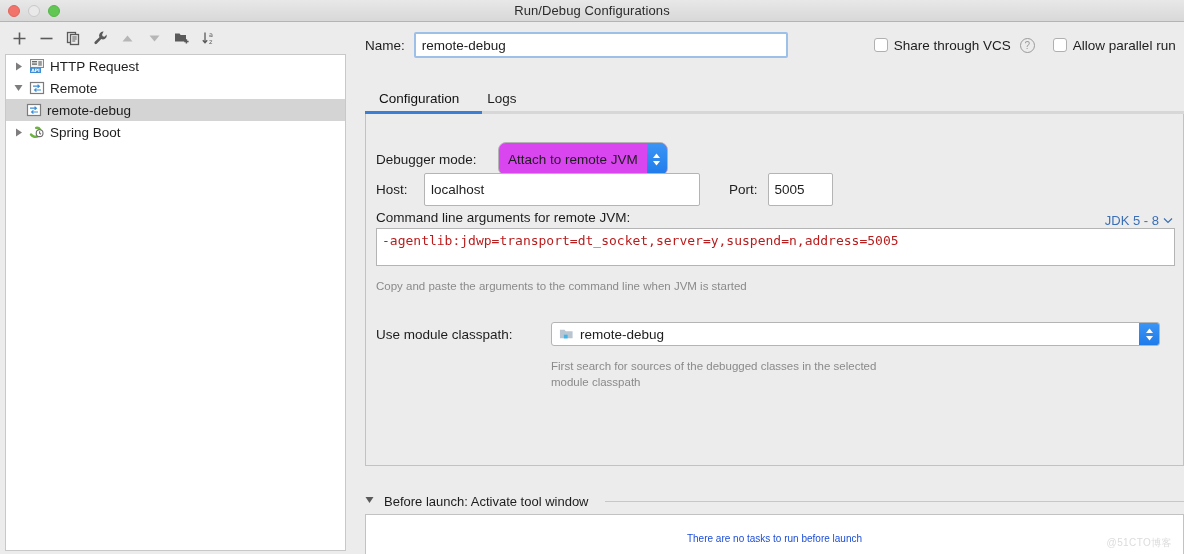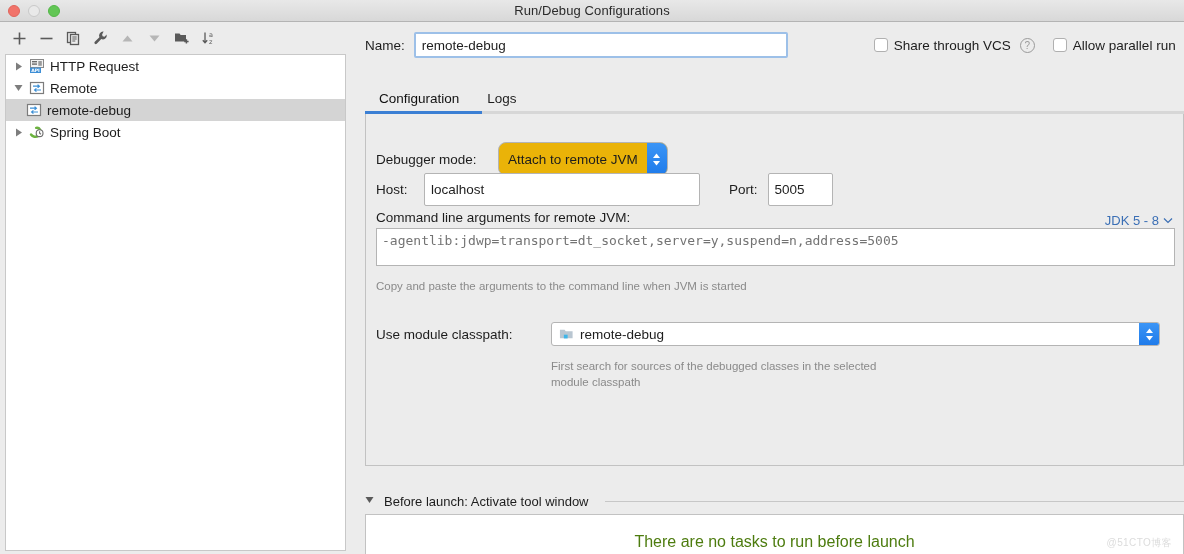--- a/index.html
+++ b/index.html
@@ -123,21 +123,21 @@
     background: #ececec;
     border: 1px solid #c2c2c2; border-top: none;
   }
 
   .row { position: absolute; display: flex; align-items: center; }
   .flabel { font-size: 13.5px; color: #1d1d1d; }
 
   
   .combo {
     display: flex; align-items: stretch; height: 34px;
-    border: 1px solid #b4b4b4; border-radius: 8px; background: #eab308;
+    border: 1px solid #b4b4b4; border-radius: 8px; background: #d946ef;
     overflow: hidden;
   }
   .combo .cval {
     display: flex; align-items: center; padding: 0 9px;
     font-size: 13.5px; color: #1d1d1d; white-space: nowrap;
   }
   .stepper {
     width: 20px; background: linear-gradient(to bottom,#3b95f6,#1f7bea);
     display: flex; flex-direction: column;
     align-items: center; justify-content: center; gap: 1px;
@@ -154,21 +154,21 @@
 
   .jdk-link {
     position: absolute; right: 10px; top: 190px;
     font-size: 13px; color: #3b6fb5; display: flex; align-items: center; gap: 4px;
   }
 
   .args-area {
     position: absolute; left: 10px; top: 114px; width: 799px; height: 38px;
     background: #fff; border: 1px solid #b4b4b4;
     font-family: "DejaVu Sans Mono", monospace;
-    font-size: 13px; color: #737373;
+    font-size: 13px; color: #b91c1c;
     padding: 4px 5px; white-space: pre; overflow: hidden;
   }
 
   .hint {
     font-size: 11.5px; color: #8a8a8a; line-height: 16px;
   }
 
   .mod-combo {
     display: flex; align-items: stretch; height: 24px;
     width: 609px;
@@ -187,21 +187,21 @@
   }
   .bl-header .tw { color: #5a5a5a; font-size: 9px; }
   .bl-header .bl-title { font-size: 13px; color: #1d1d1d; white-space: nowrap; }
   .bl-header .rule { flex: 1; height: 1px; background: #c7c7c7; margin-left: 6px; }
   .bl-box {
     position: absolute; left: 16px; top: 492px; width: 819px; height: 62px;
     background: #ffffff; border: 1px solid #c2c2c2; border-bottom: none;
     display: flex; align-items: flex-start; justify-content: center;
     padding-top: 18px;
   }
-  .bl-empty { font-size: 16px; color: #4d7c0f; }
+  .bl-empty { font-size: 10px; color: #1d4ed8; }
 
   .watermark {
     position: absolute; right: 12px; bottom: 4px;
     font-size: 10px; color: #dcdcdc; letter-spacing: .4px;
   }
 </style>
 </head>
 <body>
 
 <div class="titlebar">

